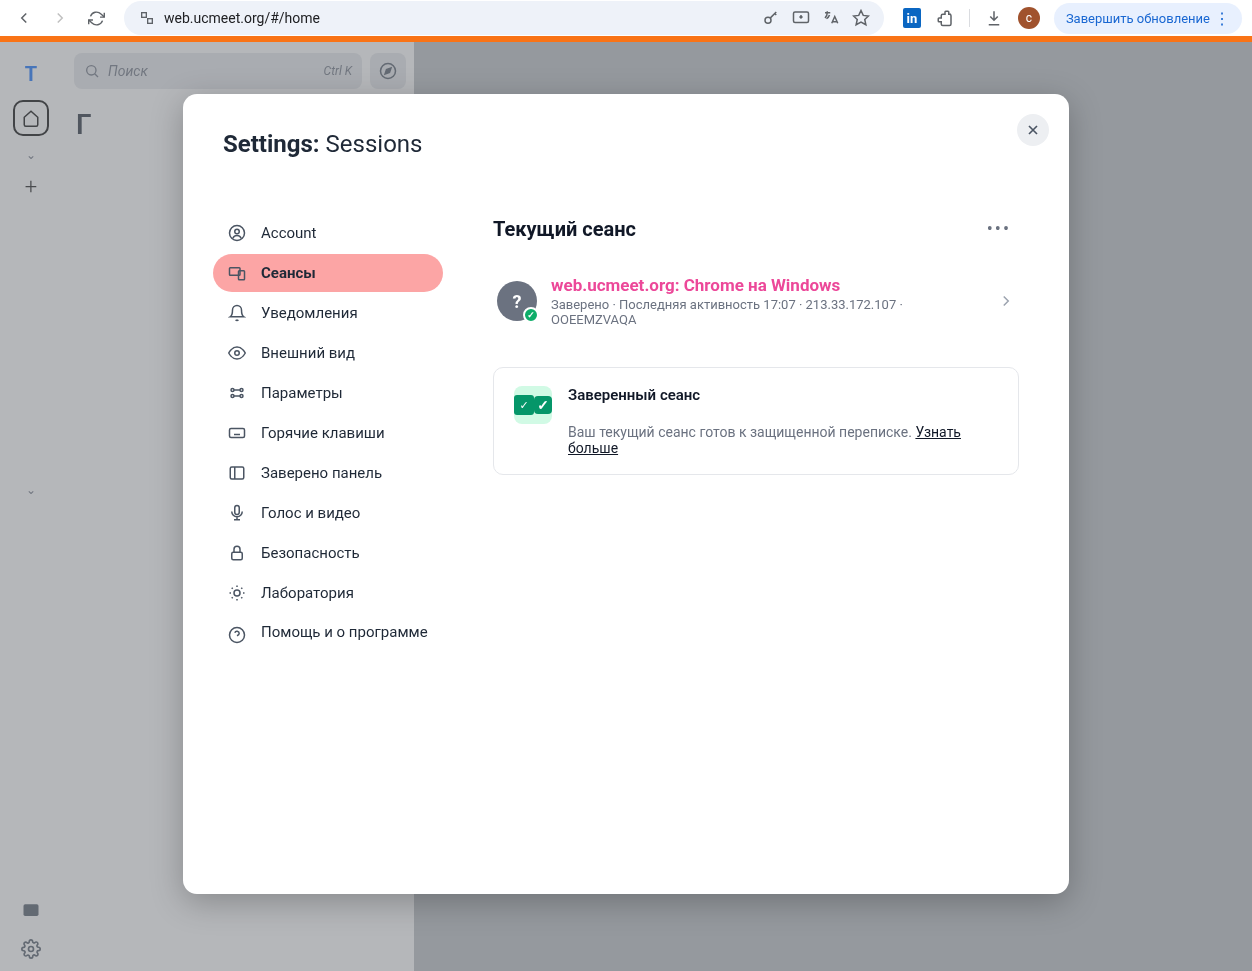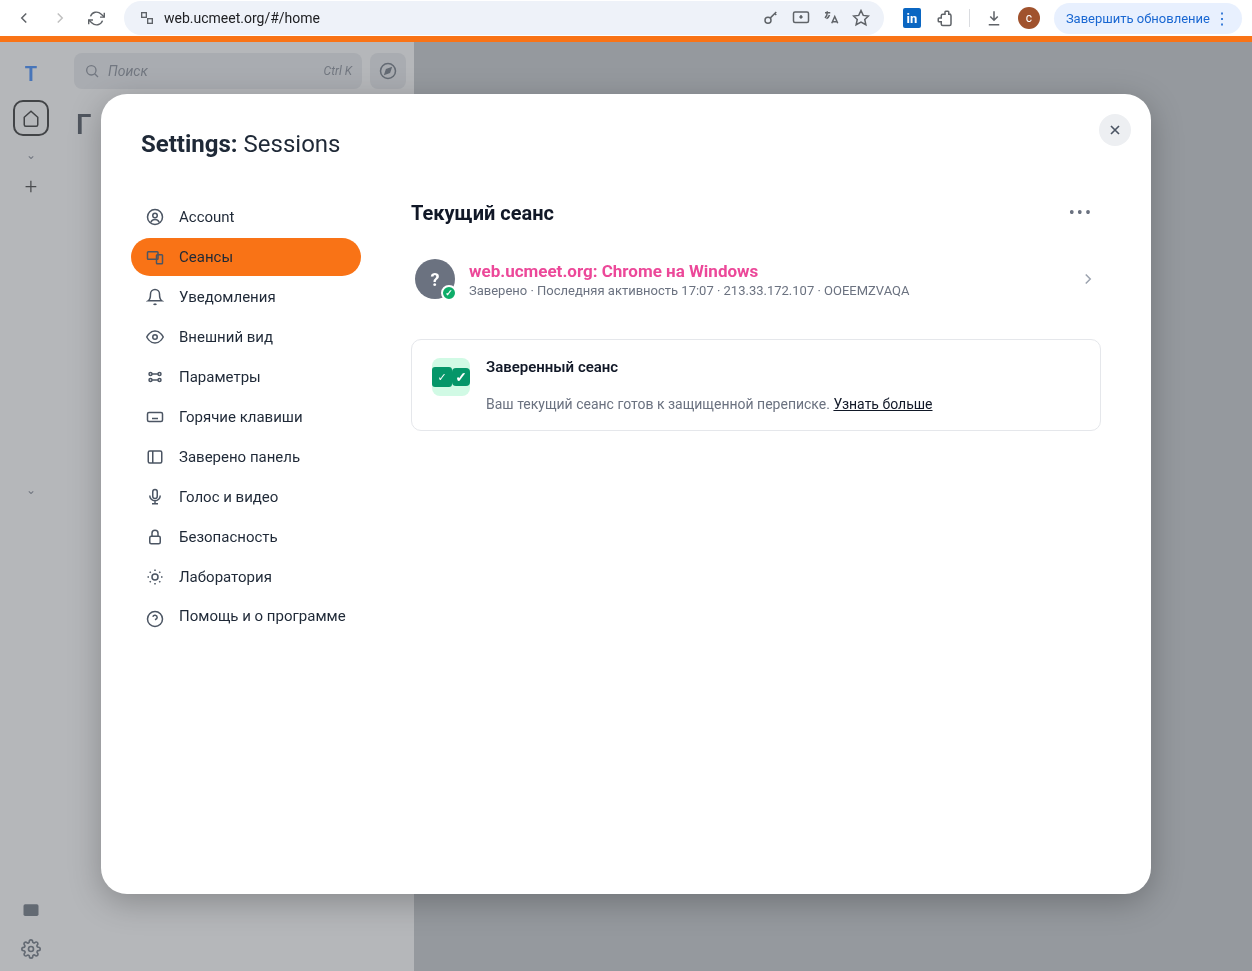--- a/index.html
+++ b/index.html
@@ -32,30 +32,30 @@
 
 .app-search-area { position:absolute; left:74px; top:10px; width:332px; height:38px; display:flex; align-items:center; gap:8px; }
 .search-box { flex:1; background:#e5e7ea; border-radius:8px; height:36px; display:flex; align-items:center; padding:0 10px; gap:8px; color:#6b7280; font-size:14px;font-style:italic;}
 .search-box .kbd { margin-left:auto; background:#e5e7ea; color:#6b7280; font-size:12px; }
 .compass-btn { width:36px; height:36px; background:#e5e7ea; border-radius:8px; display:flex; align-items:center; justify-content:center; color:#4b5563;}
 .page-title-bg { position:absolute; left:76px; top:66px; font-size:28px; font-weight:600; color:#1f2937; }
 .content-bg { position:absolute; left:62px; top:0; width:352px; bottom:0; background:#fff; }
 
 
 .overlay { position:absolute; top:42px; left:0; right:0; bottom:0; background:rgba(120,124,130,0.55); display:flex; align-items:flex-start; justify-content:center; }
-.modal { margin-top:52px; width:1050px; height:800px; background:#fff; border-radius:26px; box-shadow:0 8px 32px rgba(0,0,0,0.25); position:relative; display:flex; flex-direction:column; }
+.modal { margin-top:52px; width:886px; height:800px; background:#fff; border-radius:14px; box-shadow:0 8px 32px rgba(0,0,0,0.25); position:relative; display:flex; flex-direction:column;gap:16px; }
 .modal-close { position:absolute; top:20px; right:20px; width:32px; height:32px; border-radius:50%; background:#edeff2; display:flex; align-items:center; justify-content:center; color:#4b5563; cursor:pointer; }
 .modal-title { padding:36px 40px 10px 40px; font-size:24px; color:#1f2937; }
 .modal-title .bold { font-weight:700; }
 .modal-body { flex:1; display:flex; padding:10px 20px 20px 20px; gap:10px; overflow:hidden;}
 
 
 .settings-nav { width:250px; padding:20px 10px; }
 .nav-item { display:flex; align-items:center; gap:14px; padding:9px 14px; border-radius:22px; color:#1f2937; font-size:15px; cursor:pointer; margin-bottom:2px;}
-.nav-item.active { background:#f97316; font-weight:400;align-items:center; }
+.nav-item.active { background:#fca5a5; font-weight:700;align-items:center; }
 .nav-icn { width:20px; height:20px; display:flex; align-items:center; justify-content:center; color:#4b5563; flex-shrink:0;}
 .nav-item.multiline { align-items:flex-start; }
 .nav-item.multiline .nav-icn { margin-top:2px; }
 
 
 .settings-content { flex:1; padding:20px 30px; }
 .section-header { display:flex; align-items:center; justify-content:space-between; margin-bottom:22px;}
 .section-title { font-size:20px; font-weight:700; color:#111827; }
 .more-btn { color:#6b7280; font-size:18px; letter-spacing:2px; cursor:pointer; padding:4px 8px; border-radius:6px;}
 

